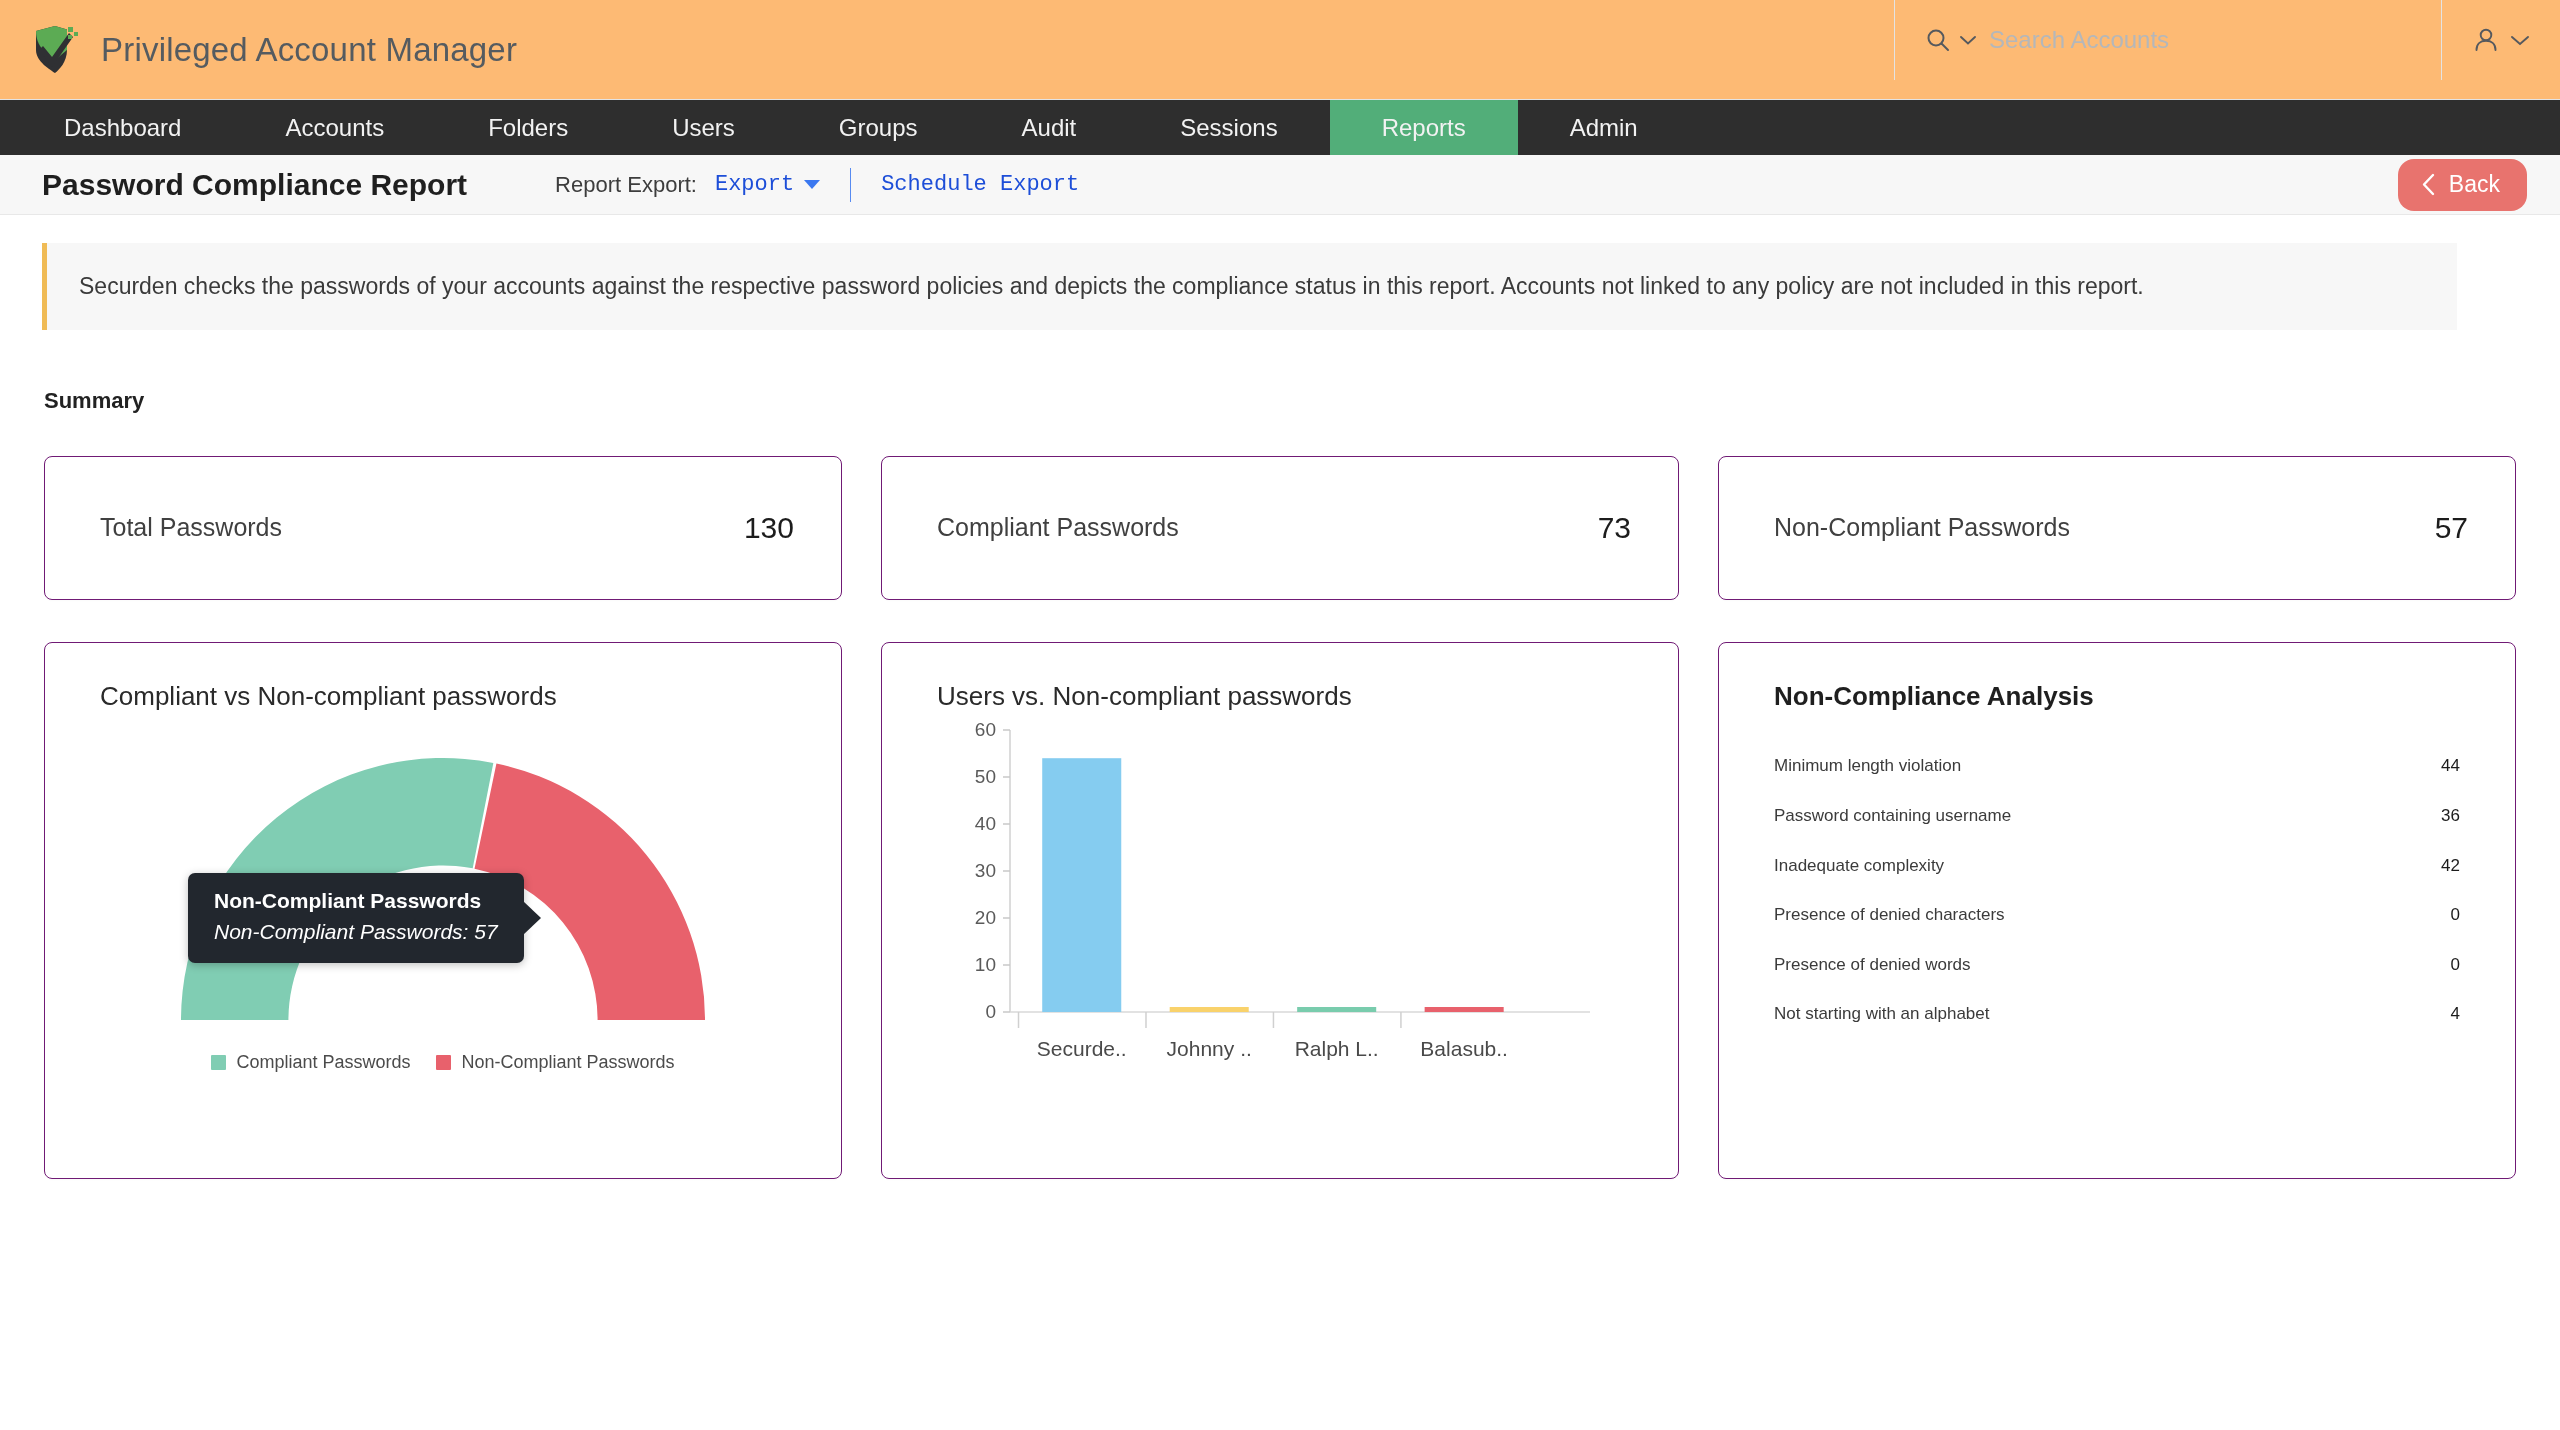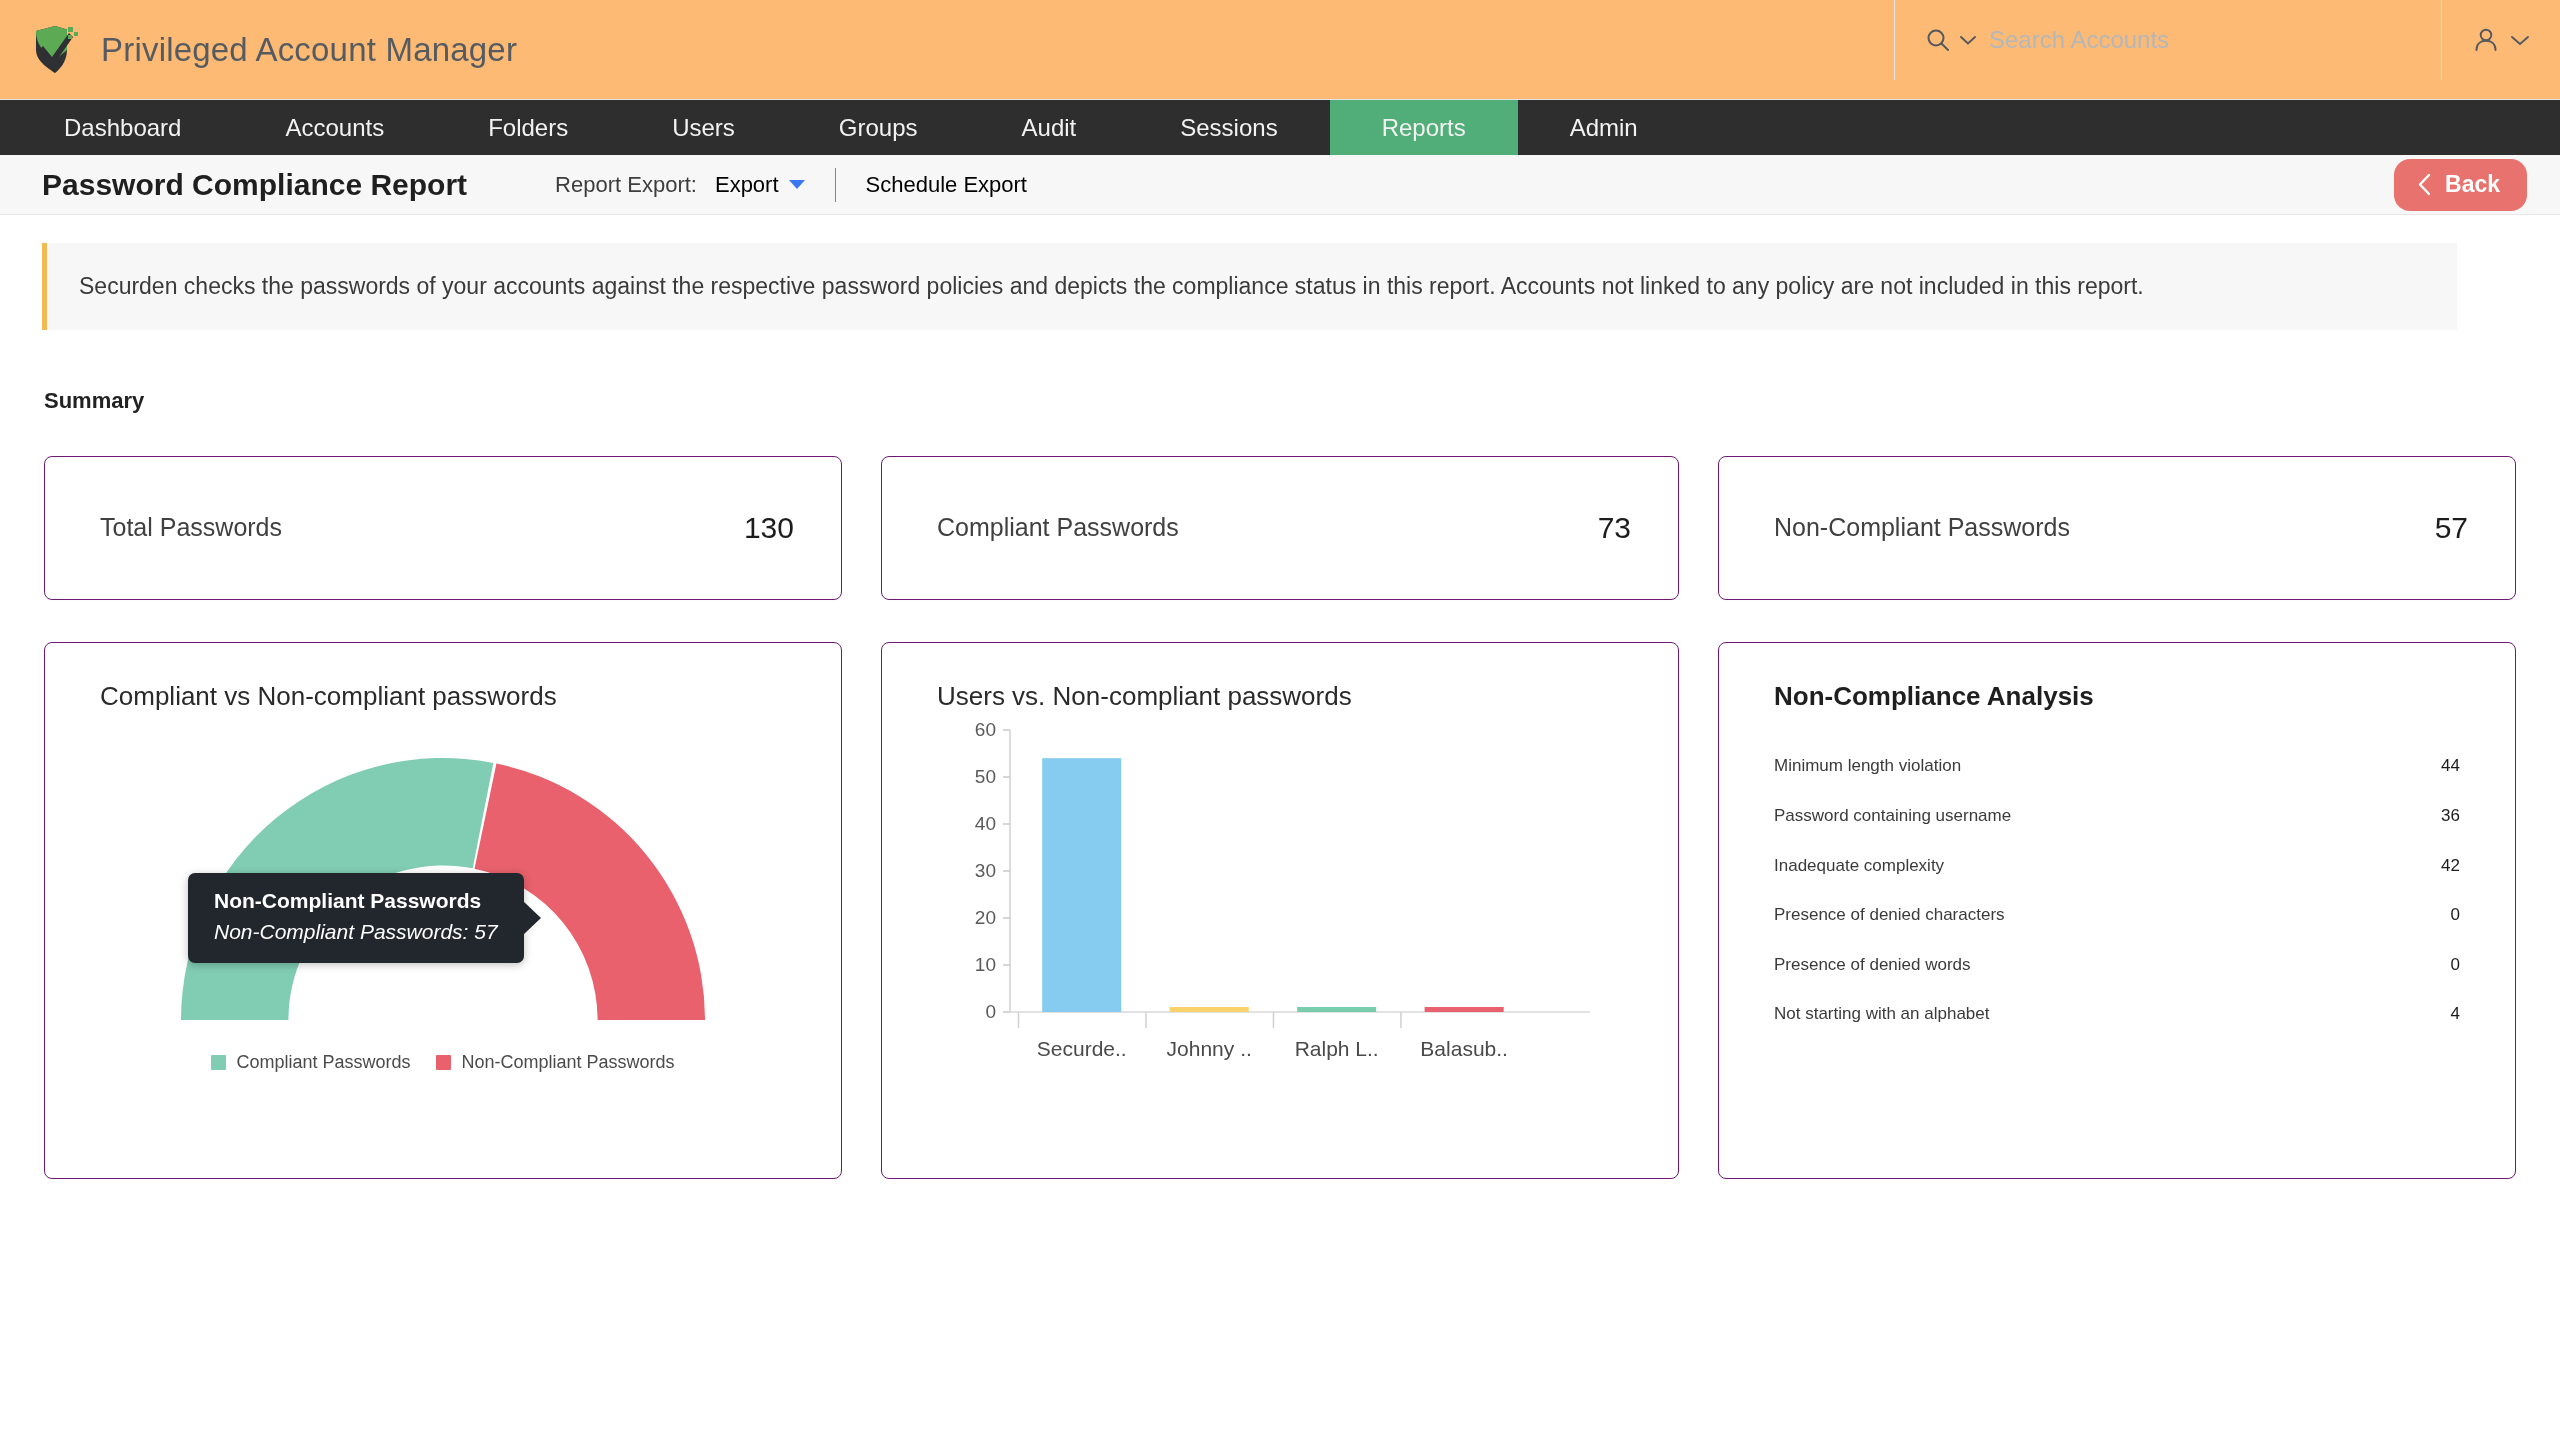--- a/index.html
+++ b/index.html
@@ -80,38 +80,38 @@
     position: relative;
   }
   .page-title { font-size: 30px; font-weight: bold; color: #1f1f1f; white-space: nowrap; }
   .export-group {
     display: flex; align-items: center; gap: 18px;
     margin-left: 88px;
     font-size: 22px;
   }
   .export-label { color: #3d3d3d; }
   .export-link, .schedule-link {
-    color: #000000; cursor: pointer; white-space: nowrap;
+    color: #1d4ed8; cursor: pointer; white-space: nowrap; font-family: Liberation Mono, monospace;
   }
   .export-link { display: flex; align-items: center; gap: 10px; }
   .caret-down {
     width: 0; height: 0;
     border-left: 8px solid transparent;
     border-right: 8px solid transparent;
     border-top: 9px solid #3b78f0;
     display: inline-block;
   }
   .vsep { width: 1px; height: 34px; background: #3b78f0; opacity: .85; margin: 0 12px; }
   .back-btn {
     position: absolute; right: 33px; top: 50%; transform: translateY(-50%);
     background: #e8736e; color: #fff;
     border: none; border-radius: 16px;
     height: 52px; padding: 0 27px 0 22px;
     font-family: "Liberation Sans", sans-serif;
-    font-size: 23px; font-weight: bold;
+    font-size: 23px; font-weight: normal;
     display: flex; align-items: center; gap: 12px;
     cursor: pointer;
   }
 
   
   .content { padding: 0 33px; }
 
   .notice {
     margin: 28px 9px 0 9px;
     background: #f7f7f7;

